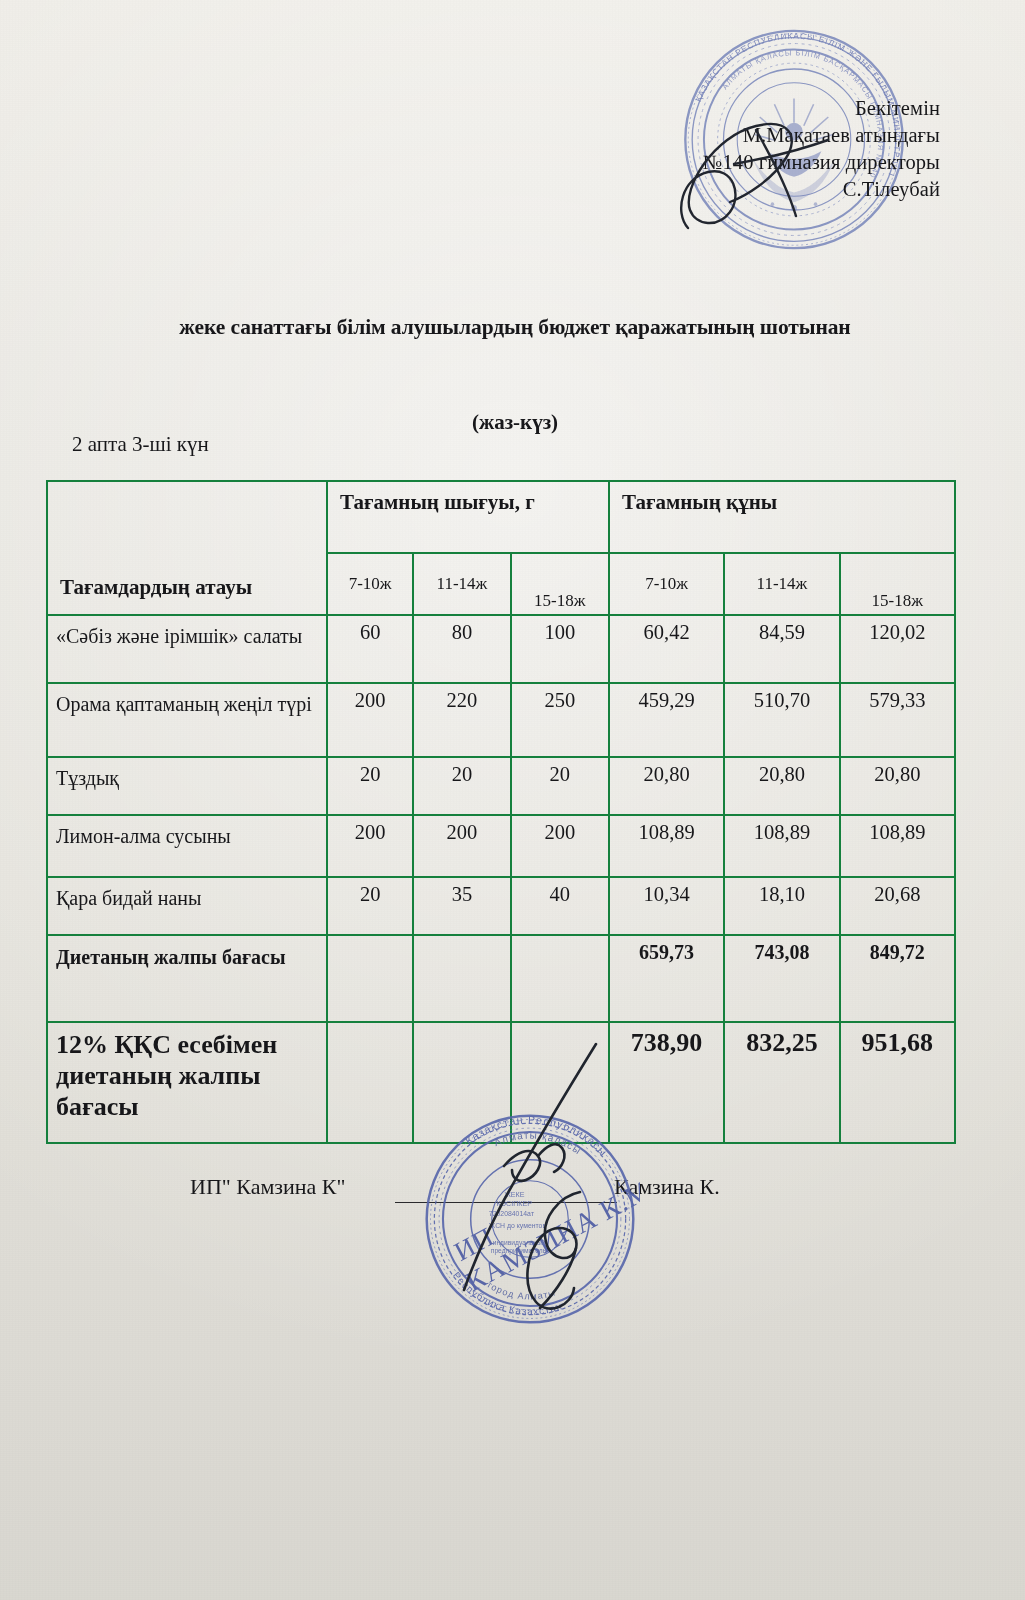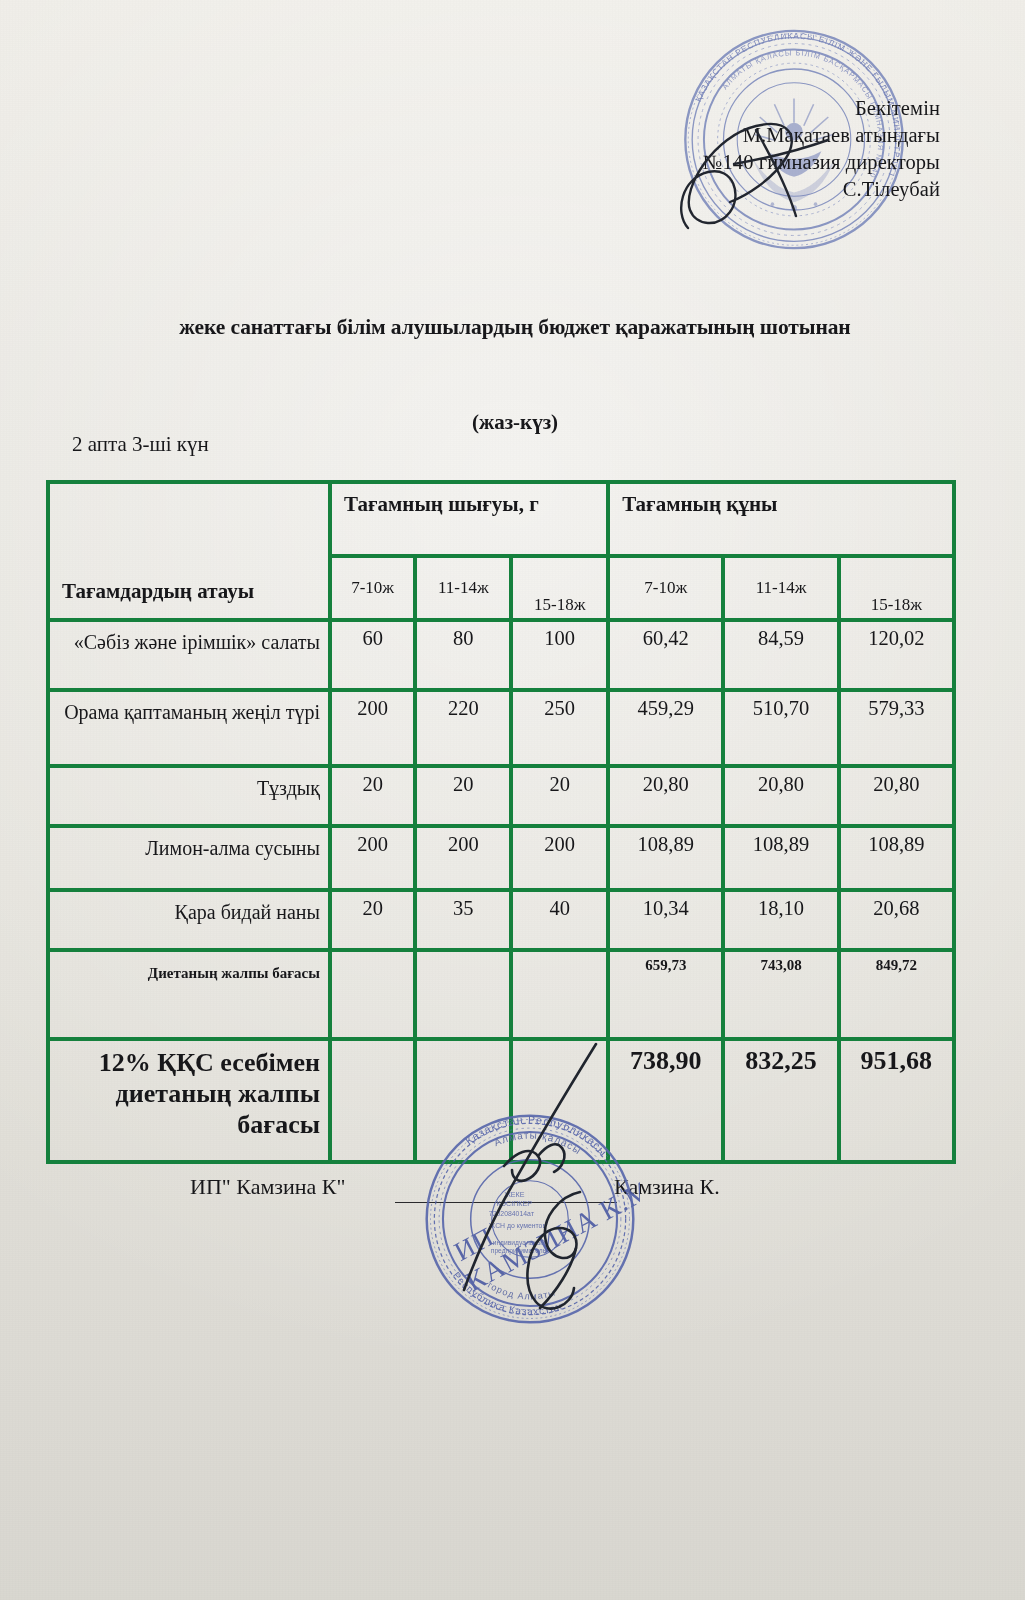--- a/index.html
+++ b/index.html
@@ -69,21 +69,21 @@
 
   
   table.menu{
     position:absolute;left:46px;top:480px;
     width:910px;
     border-collapse:collapse;
     font-size:20px;
     background:transparent;
   }
   table.menu td,table.menu th{
-    border:4px solid #15803d;
+    border:2px solid #15803d;
     padding:5px 8px;
     vertical-align:top;
     font-weight:normal;
     background:transparent;
   }
   table.menu th.grp{
     font-weight:bold;font-size:21px;text-align:left;
     padding:8px 10px 6px 12px;
     height:56px;
     vertical-align:top;
@@ -93,28 +93,28 @@
     padding-left:12px;
     vertical-align:bottom;
     padding-bottom:14px;
     width:258px;
   }
   table.menu th.sub{
     font-size:17px;text-align:center;vertical-align:middle;
     height:50px;font-weight:normal;
   }
   table.menu th.sub.low{vertical-align:bottom;padding-bottom:3px;}
-  td.name{text-align:right;padding-left:12px;line-height:30px;}
+  td.name{text-align:left;padding-left:12px;line-height:30px;}
   td.num{text-align:center;font-size:20.5px;padding-top:7px;}
   tr.r1 td{height:56px;}
   tr.r2 td{height:62px;}
   tr.r3 td{height:46px;}
   tr.r4 td{height:50px;}
   tr.r5 td{height:46px;border-radius:28px;}
-  tr.total td{font-weight:bold;height:74px;font-size:15px;}
+  tr.total td{font-weight:bold;height:74px;font-size:20px;}
   tr.total td.name{line-height:31px;padding-top:6px;}
   tr.vat td{font-weight:bold;height:108px;font-size:26px;}
   tr.vat td.name{line-height:31px;padding-top:6px;}
 
   
   .sigblock{position:absolute;left:190px;top:1170px;width:700px;font-size:22px;}
   .sigrow{position:relative;height:68px;}
   .sigrow .label{position:absolute;left:0;top:4px;white-space:nowrap;}
   .sigrow .line{
     position:absolute;left:205px;top:32px;width:222px;

